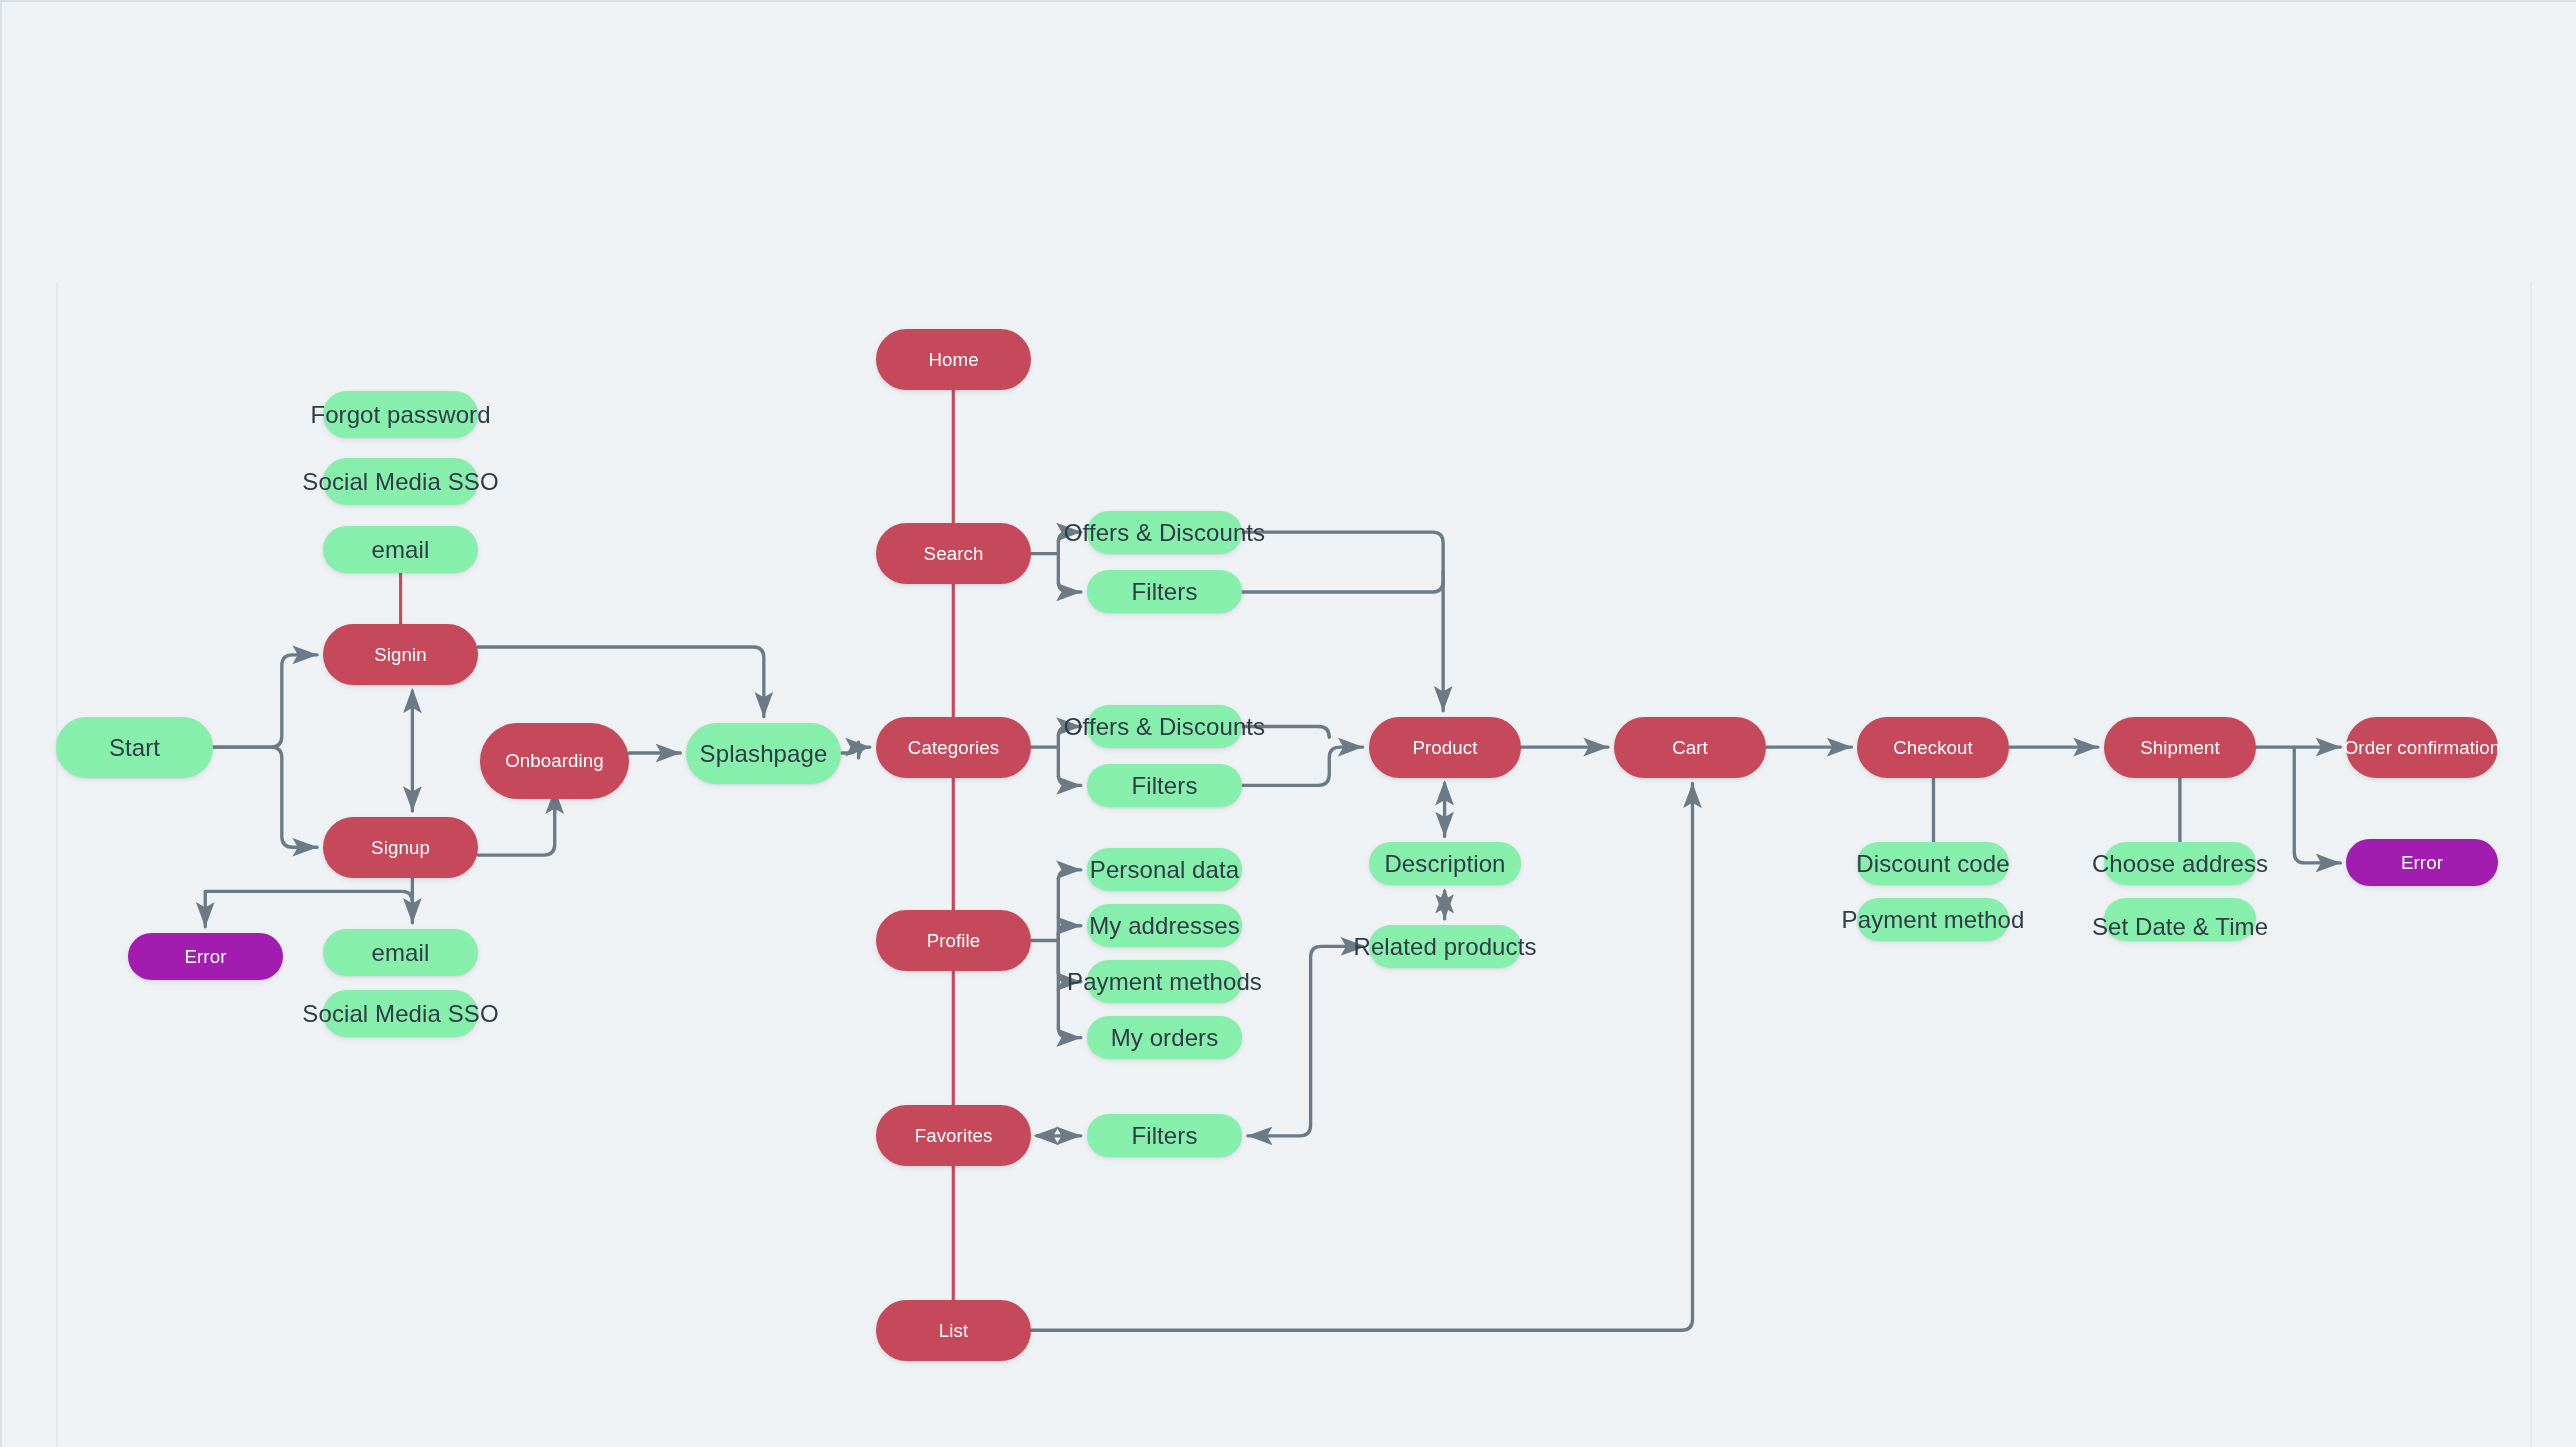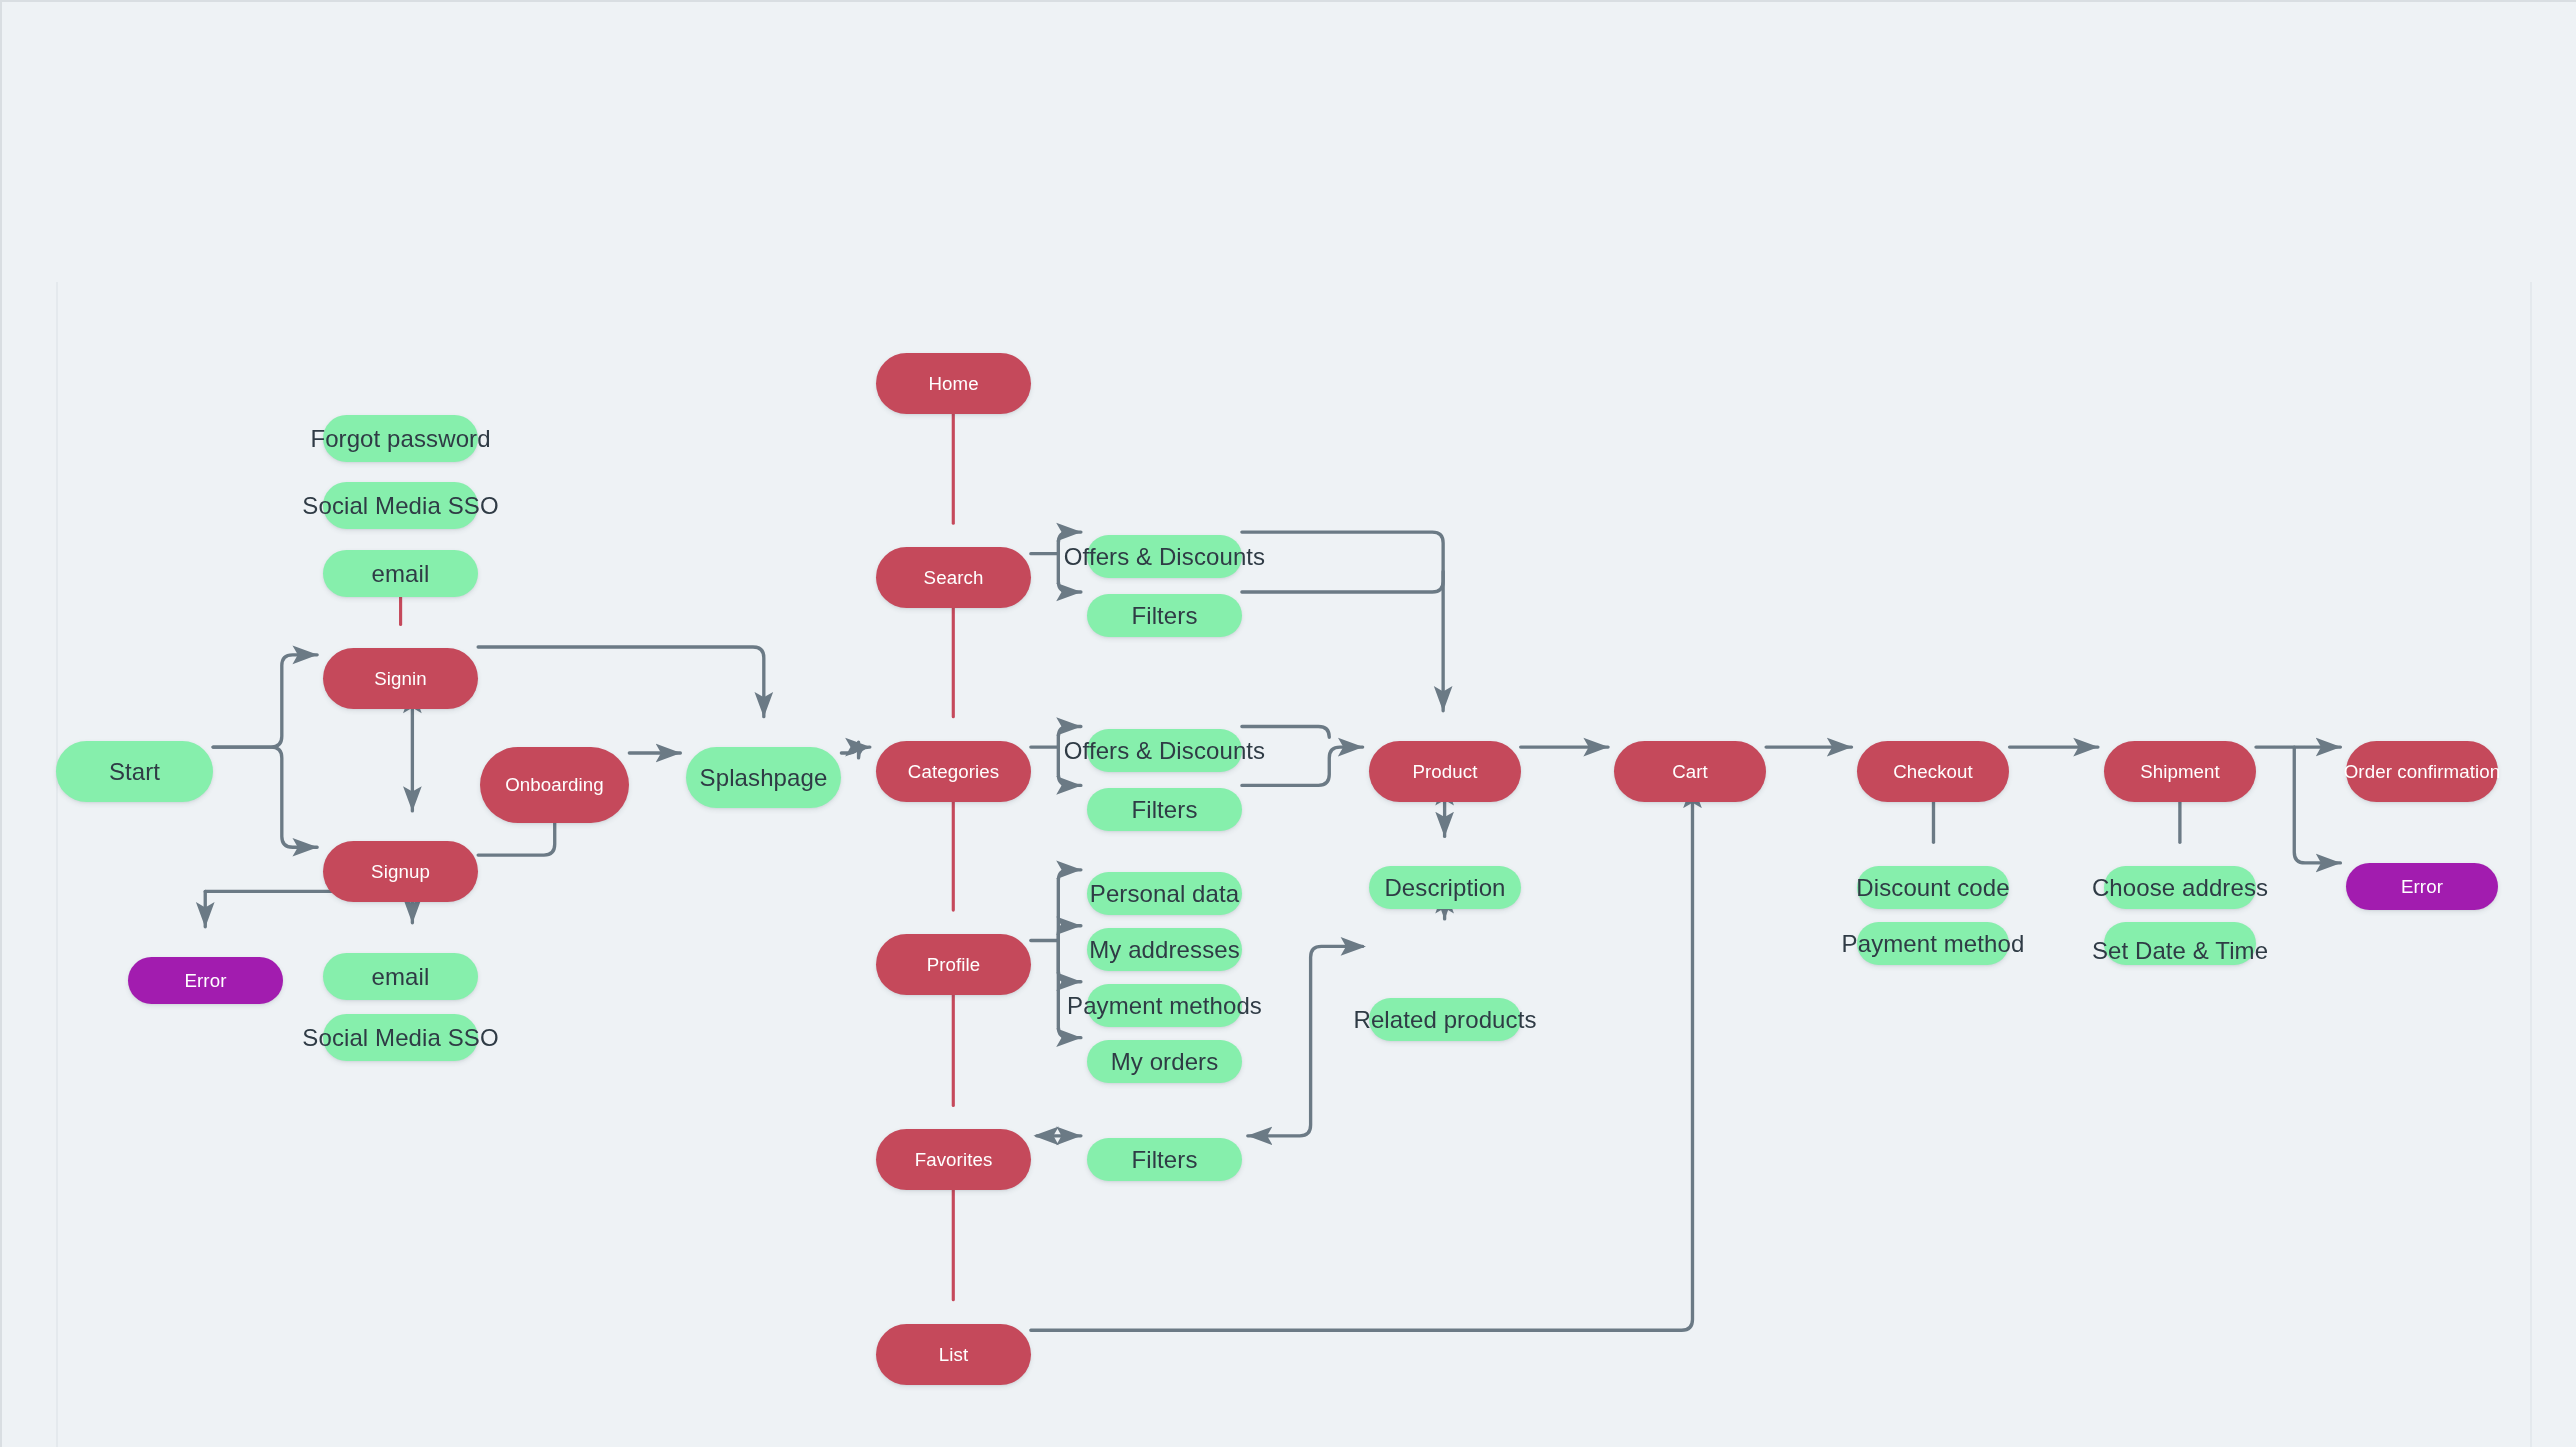--- a/index.html
+++ b/index.html
@@ -25,21 +25,20 @@
     position: absolute;
     display: flex;
     align-items: center;
     justify-content: center;
     border-radius: 981px;
     text-align: center;
     white-space: nowrap;
     letter-spacing: 0.1px;
     box-shadow: 0 2px 4.9px rgba(40,55,70,.10), 0 1px 2px rgba(40,55,70,.06);
     z-index: 5;
-    margin-top: 24px;
   }
   .node.primary {
     background: #c5495b;
     color: #ffffff;
     font-size: 18.7px;
   }
   .node.ghost {
     background: #86efac;
     color: #2f3b45;
     font-size: 24px;
@@ -196,21 +195,21 @@
       </div>
       <div class="node ghost" style="left: 1085px; top: 1112px; width: 155px; height: 43px;">
         <span>Filters</span>
       </div>
       <div class="node primary" style="left: 1367px; top: 715px; width: 152px; height: 61px;">
         <span>Product</span>
       </div>
       <div class="node ghost" style="left: 1367px; top: 840px; width: 152px; height: 43px;">
         <span>Description</span>
       </div>
-      <div class="node ghost" style="left: 1367px; top: 972px; width: 152px; height: 43px;">
+      <div class="node ghost" style="left: 1367px; top: 923px; width: 152px; height: 43px;">
         <span>Related products</span>
       </div>
       <div class="node primary" style="left: 1612px; top: 715px; width: 152px; height: 61px;">
         <span>Cart</span>
       </div>
       <div class="node primary" style="left: 1855px; top: 715px; width: 152px; height: 61px;">
         <span>Checkout</span>
       </div>
       <div class="node ghost" style="left: 1855px; top: 840px; width: 152px; height: 43px;">
         <span>Discount code</span>

